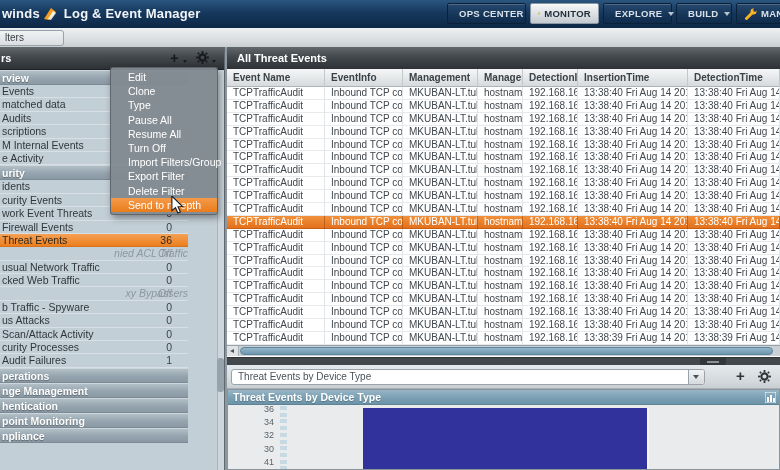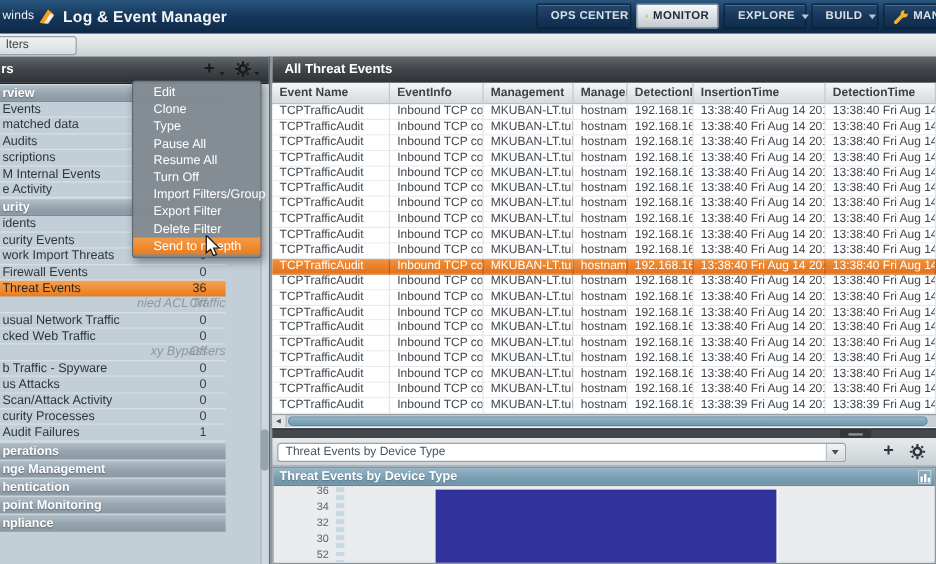--- a/index.html
+++ b/index.html
@@ -4,21 +4,21 @@
 <style>
   html,body{margin:0;padding:0;background:#fff;}
   #canvas{position:relative;width:780px;height:470px;overflow:hidden;
     font-family:"Liberation Sans","DejaVu Sans",sans-serif;
     -webkit-font-smoothing:antialiased;background:#8d979e;}
   
   .topbar{position:absolute;left:0;top:0;width:780px;height:28px;
     background:linear-gradient(180deg,#2a567f 0%,#16385d 45%,#0d2846 100%);
     border-bottom:1px solid #081c30;}
   .logo{position:absolute;left:2px;top:6px;display:flex;align-items:center;gap:4px;color:#f2f5f8;}
-  .logo .wordmark{font-size:10px;font-weight:normal;letter-spacing:.2px;}
+  .logo .wordmark{font-size:13px;font-weight:bold;letter-spacing:.2px;}
   .logo .product{font-size:13px;font-weight:600;letter-spacing:.2px;margin-left:2px;}
   .navbtn{position:absolute;top:3px;height:21px;box-sizing:border-box;display:flex;align-items:center;
     gap:4px;padding:0 7px;border:1px solid #0a2239;border-radius:2px;
     background:linear-gradient(180deg,#27496e 0%,#16365a 55%,#102c4c 100%);
     box-shadow:inset 0 1px 0 rgba(255,255,255,.18);
     color:#d9e0e7;font-size:9.5px;font-weight:bold;letter-spacing:.3px;white-space:nowrap;cursor:pointer;}
   .navbtn.selected{background:linear-gradient(180deg,#f6f8f9 0%,#dfe3e6 45%,#c3cad0 100%);
     color:#1d2b38;border-color:#8b98a3;}
   .caret{width:0;height:0;border-left:3px solid transparent;border-right:3px solid transparent;
     border-top:4px solid #b9c4cd;margin-left:1px;}
@@ -213,21 +213,21 @@
         <div class="sb-section">rview</div>
         <div class="sb-item"><span>Events</span><span class="sb-count"></span></div>
         <div class="sb-item"><span>matched data</span><span class="sb-count"></span></div>
         <div class="sb-item"><span>Audits</span><span class="sb-count"></span></div>
         <div class="sb-item"><span>scriptions</span><span class="sb-count"></span></div>
         <div class="sb-item"><span>M Internal Events</span><span class="sb-count"></span></div>
         <div class="sb-item"><span>e Activity</span><span class="sb-count"></span></div>
         <div class="sb-section">urity</div>
         <div class="sb-item"><span>idents</span><span class="sb-count"></span></div>
         <div class="sb-item"><span>curity Events</span><span class="sb-count"></span></div>
-        <div class="sb-item"><span>work Import Threats</span><span class="sb-count">0</span></div>
+        <div class="sb-item"><span>work Event Threats</span><span class="sb-count">0</span></div>
         <div class="sb-item"><span>Firewall Events</span><span class="sb-count">0</span></div>
         <div class="sb-item selected"><span>Threat Events</span><span class="sb-count">36</span></div>
         <div class="sb-item disabled"><span>nied ACL Traffic</span><span class="sb-count">Off</span></div>
         <div class="sb-item"><span>usual Network Traffic</span><span class="sb-count">0</span></div>
         <div class="sb-item"><span>cked Web Traffic</span><span class="sb-count">0</span></div>
         <div class="sb-item disabled"><span>xy Bypassers</span><span class="sb-count">Off</span></div>
         <div class="sb-item"><span>b Traffic - Spyware</span><span class="sb-count">0</span></div>
         <div class="sb-item"><span>us Attacks</span><span class="sb-count">0</span></div>
         <div class="sb-item"><span>Scan/Attack Activity</span><span class="sb-count">0</span></div>
         <div class="sb-item"><span>curity Processes</span><span class="sb-count">0</span></div>
@@ -484,21 +484,21 @@
       </span>
     </div>
     <div class="chart-body">
       <div class="tickstrip"></div>
       <div class="bar" style="background: rgb(50, 50, 157);"></div>
       <div id="yticks">
           <div class="ytick" style="left: 20px; top: -1.5px;">36</div>
           <div class="ytick" style="left: 20px; top: 11.9px;">34</div>
           <div class="ytick" style="left: 20px; top: 25.3px;">32</div>
           <div class="ytick" style="left: 20px; top: 38.7px;">30</div>
-          <div class="ytick" style="left: 20px; top: 52.1px;">52</div>
+          <div class="ytick" style="left: 20px; top: 52.1px;">41</div>
         </div>
     </div>
   </div>
 
   <div class="ctxmenu">
       <div class="mi">Edit</div>
       <div class="mi">Clone</div>
       <div class="mi">Type</div>
       <div class="mi">Pause All</div>
       <div class="mi">Resume All</div>

